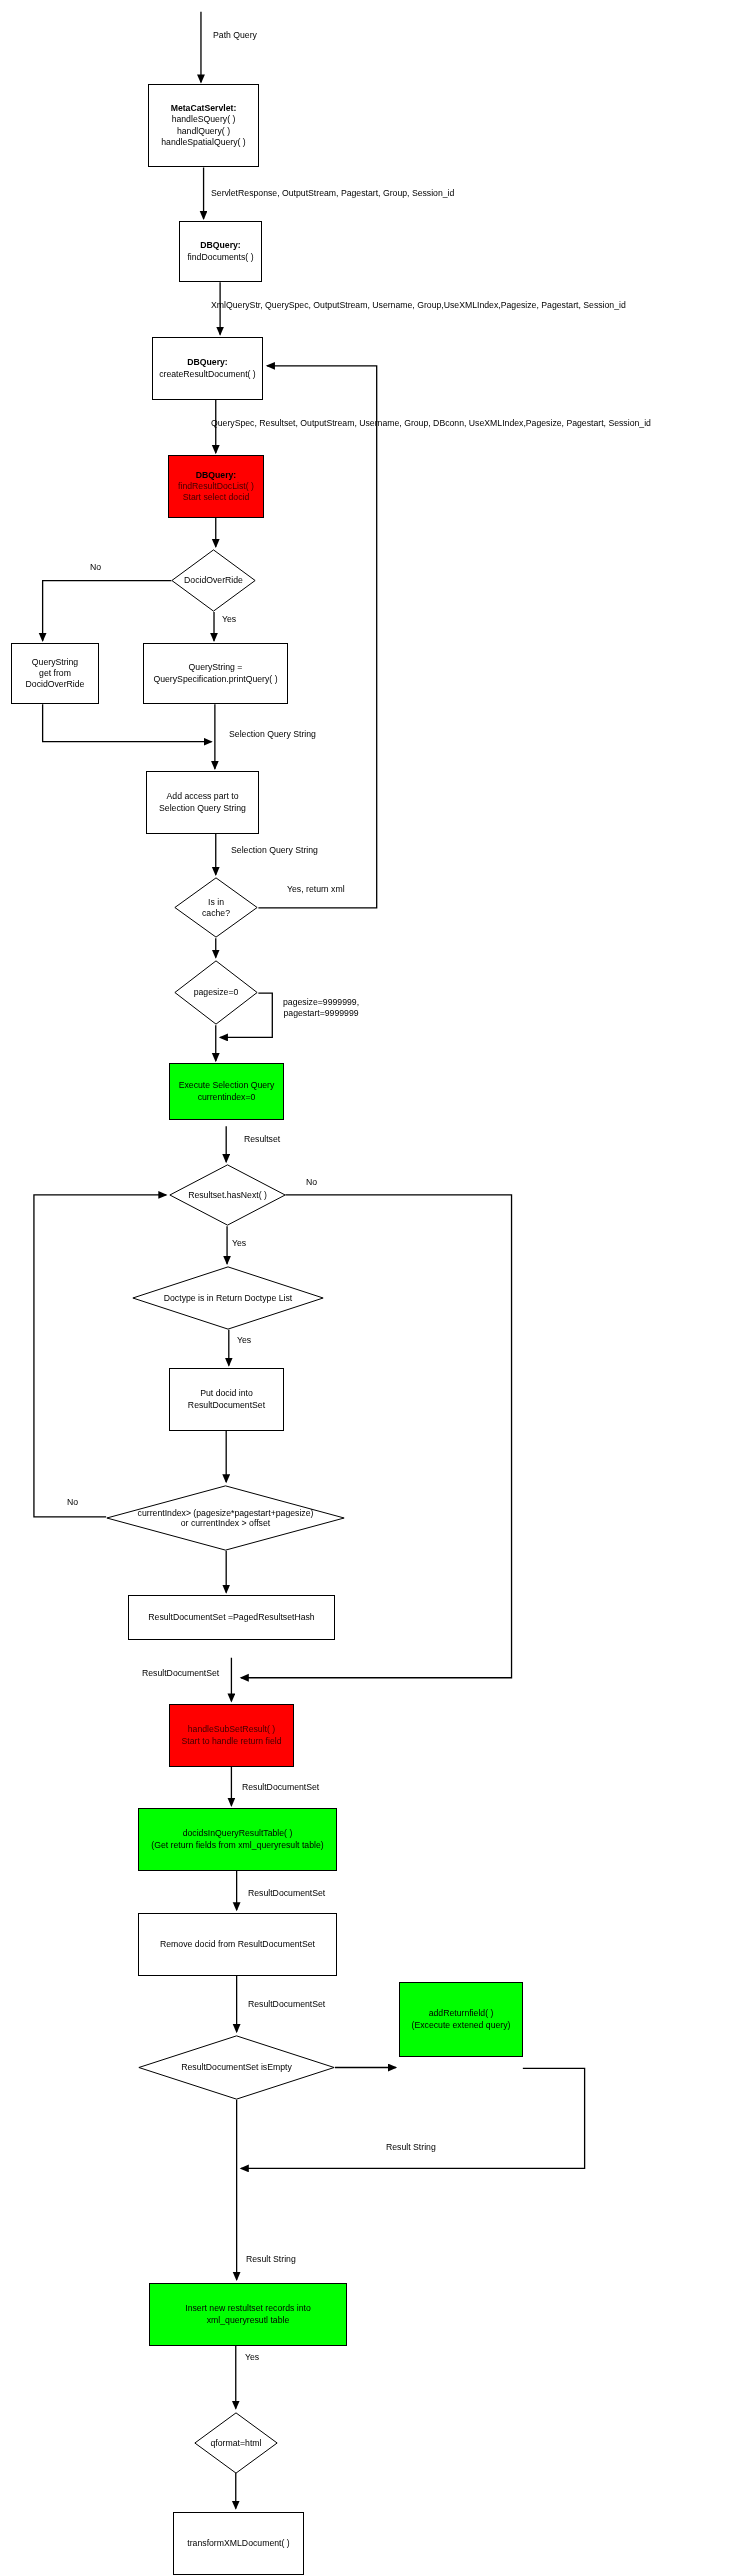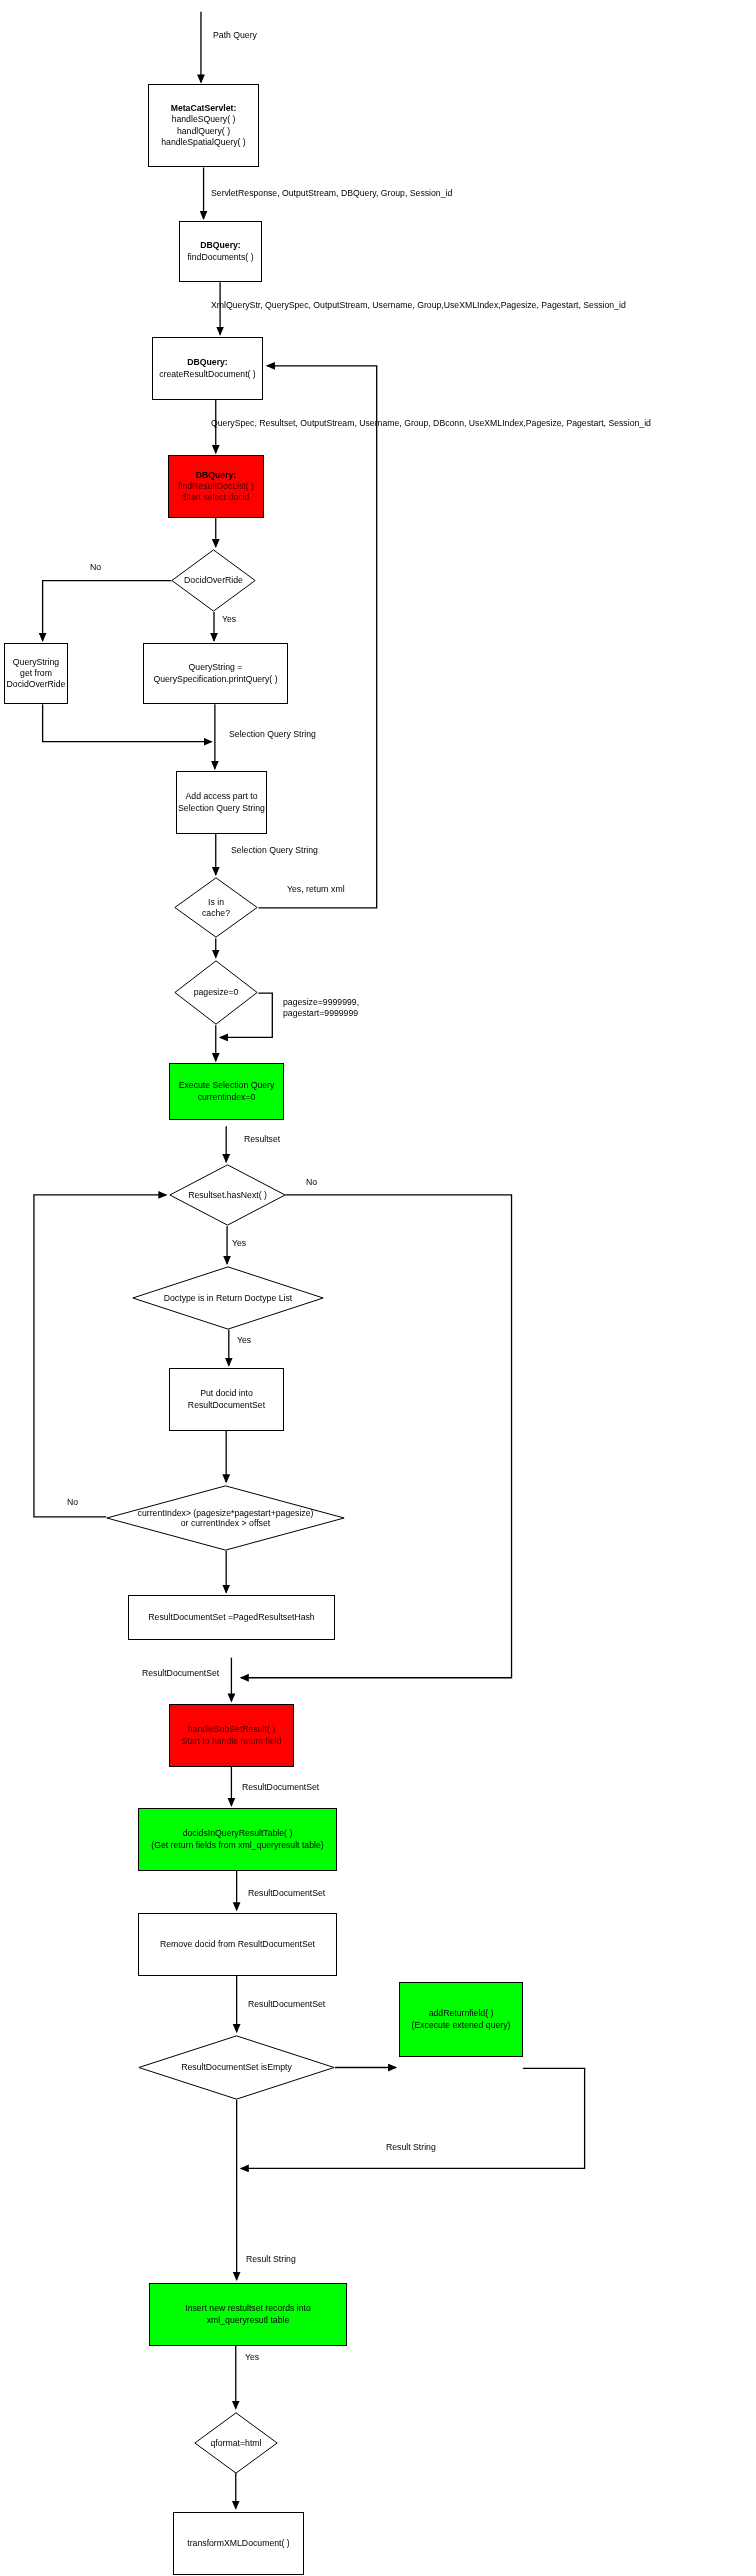--- a/index.html
+++ b/index.html
@@ -17,21 +17,21 @@
   .pbox.green{background:#00ff00;}
   .pbox .b{font-weight:bold;}
   .pbox.red .dk{color:#400000;text-align:right;}
   .dmd{position:absolute;z-index:1;font-size:8.7px;line-height:10.4px;}
   .dmd svg{position:absolute;left:0;top:0;width:100%;height:100%;}
   .dmd polygon{fill:#fff;stroke:#000;stroke-width:1;}
   .dtext{
     position:absolute;left:0;top:0;right:0;bottom:0;display:flex;flex-direction:column;
     align-items:center;justify-content:center;text-align:center;
   }
-  .lbl{position:absolute;z-index:2;font-size:8.7px;line-height:11.3px;white-space:nowrap;}
+  .lbl{position:absolute;z-index:2;font-size:8.7px;line-height:11.3px;white-space:nowrap;text-align:center;}
 </style>
 </head>
 <body>
 
 <div id="canvas">
 
   <svg id="edges" width="756" height="2576" viewBox="0 0 869 2960">
     <defs>
       <marker id="arw" markerWidth="8" markerHeight="7" refX="6" refY="3" orient="auto">
         <path d="M0,0 L7,3 L0,6 z" fill="#000"></path>
@@ -96,32 +96,32 @@
 
   <div class="dmd" style="left:171px;top:549px;width:85px;height:63px">
     <svg viewBox="0 0 98 72" preserveAspectRatio="none">
         <polygon points="49,1 97,36 49,71 1,36" vector-effect="non-scaling-stroke"></polygon>
       </svg>
     <div class="dtext">
         <span>DocidOverRide</span>
       </div>
   </div>
 
-  <div class="pbox" style="left:4px;top:643px;width:64px;height:61px">
+  <div class="pbox" style="left:11px;top:643px;width:88px;height:61px">
     <div>QueryString</div>
     <div>get from</div>
     <div>DocidOverRide</div>
   </div>
 
   <div class="pbox" style="left:143px;top:643px;width:145px;height:61px">
     <div>QueryString =</div>
     <div>QuerySpecification.printQuery( )</div>
   </div>
 
-  <div class="pbox" style="left:176px;top:771px;width:91px;height:63px">
+  <div class="pbox" style="left:146px;top:771px;width:113px;height:63px">
     <div>Add access part to</div>
     <div>Selection Query String</div>
   </div>
 
   <div class="dmd" style="left:174px;top:877px;width:84px;height:61px">
     <svg viewBox="0 0 97 70" preserveAspectRatio="none">
         <polygon points="48.5,1 96,35 48.5,69 1,35" vector-effect="non-scaling-stroke"></polygon>
       </svg>
     <div class="dtext">
         <span>Is in</span>
@@ -220,21 +220,21 @@
     <div class="dtext">
         <span>qformat=html</span>
       </div>
   </div>
 
   <div class="pbox" style="left:173px;top:2512px;width:131px;height:63px">
     <div>transformXMLDocument( )</div>
   </div>
 
   <span class="lbl" style="left:213px;top:30px">Path Query</span>
-  <span class="lbl" style="left:211px;top:188px">ServletResponse, OutputStream, DBQuery, Group, Session_id</span>
+  <span class="lbl" style="left:211px;top:188px">ServletResponse, OutputStream, Pagestart, Group, Session_id</span>
   <span class="lbl" style="left:211px;top:300px">XmlQueryStr, QuerySpec, OutputStream, Username, Group,UseXMLIndex,Pagesize, Pagestart, Session_id</span>
   <span class="lbl" style="left:211px;top:418px">QuerySpec, Resultset, OutputStream, Username, Group, DBconn, UseXMLIndex,Pagesize, Pagestart, Session_id</span>
   <span class="lbl" style="left:90px;top:562px">No</span>
   <span class="lbl" style="left:222px;top:614px">Yes</span>
   <span class="lbl" style="left:229px;top:729px">Selection Query String</span>
   <span class="lbl" style="left:231px;top:845px">Selection Query String</span>
   <span class="lbl" style="left:287px;top:884px">Yes, return xml</span>
   <span class="lbl" style="left:283px;top:997px">
       <span style="display:block">pagesize=9999999,</span>
       <span style="display:block">pagestart=9999999</span>

